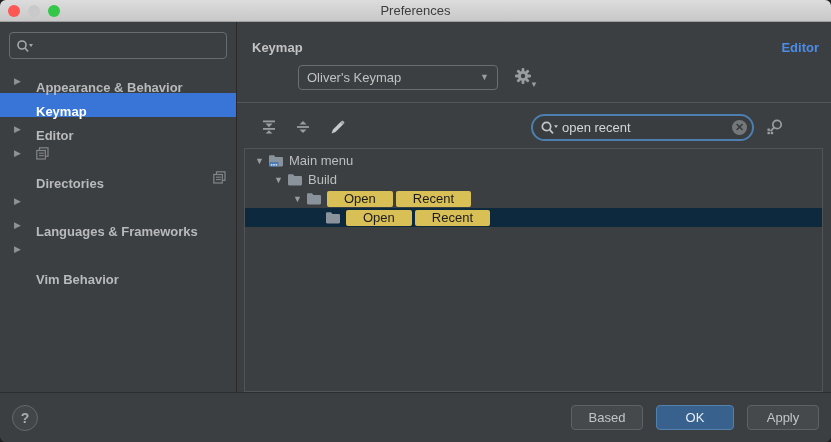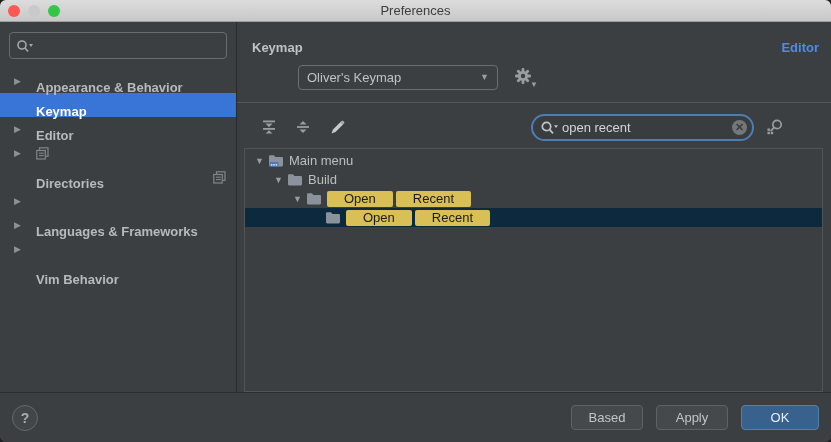--- a/index.html
+++ b/index.html
@@ -259,17 +259,17 @@
             </span>
           </div>
         </div>
     </div>
   </div>
 
   <div class="footer">
     <div class="help-btn">?</div>
     <div class="btn-group">
       <div class="btn">Based</div>
+      <div class="btn primary">OK</div>
       <div class="btn">Apply</div>
-      <div class="btn primary">OK</div>
     </div>
   </div>
 </div>
 
 </body></html>

